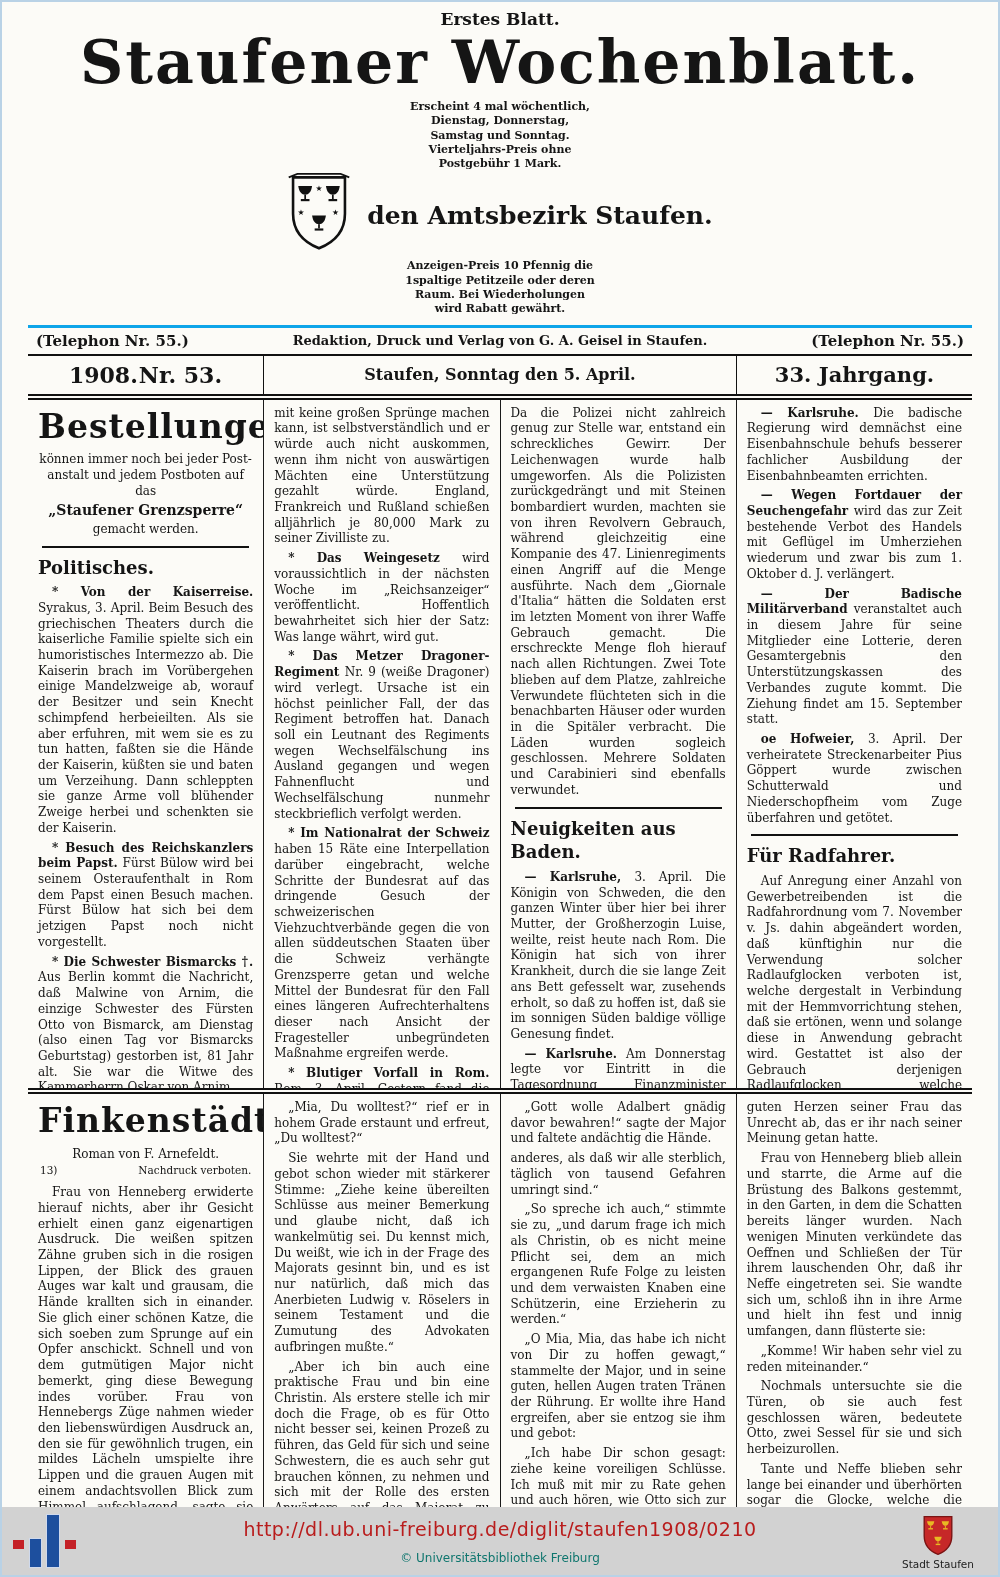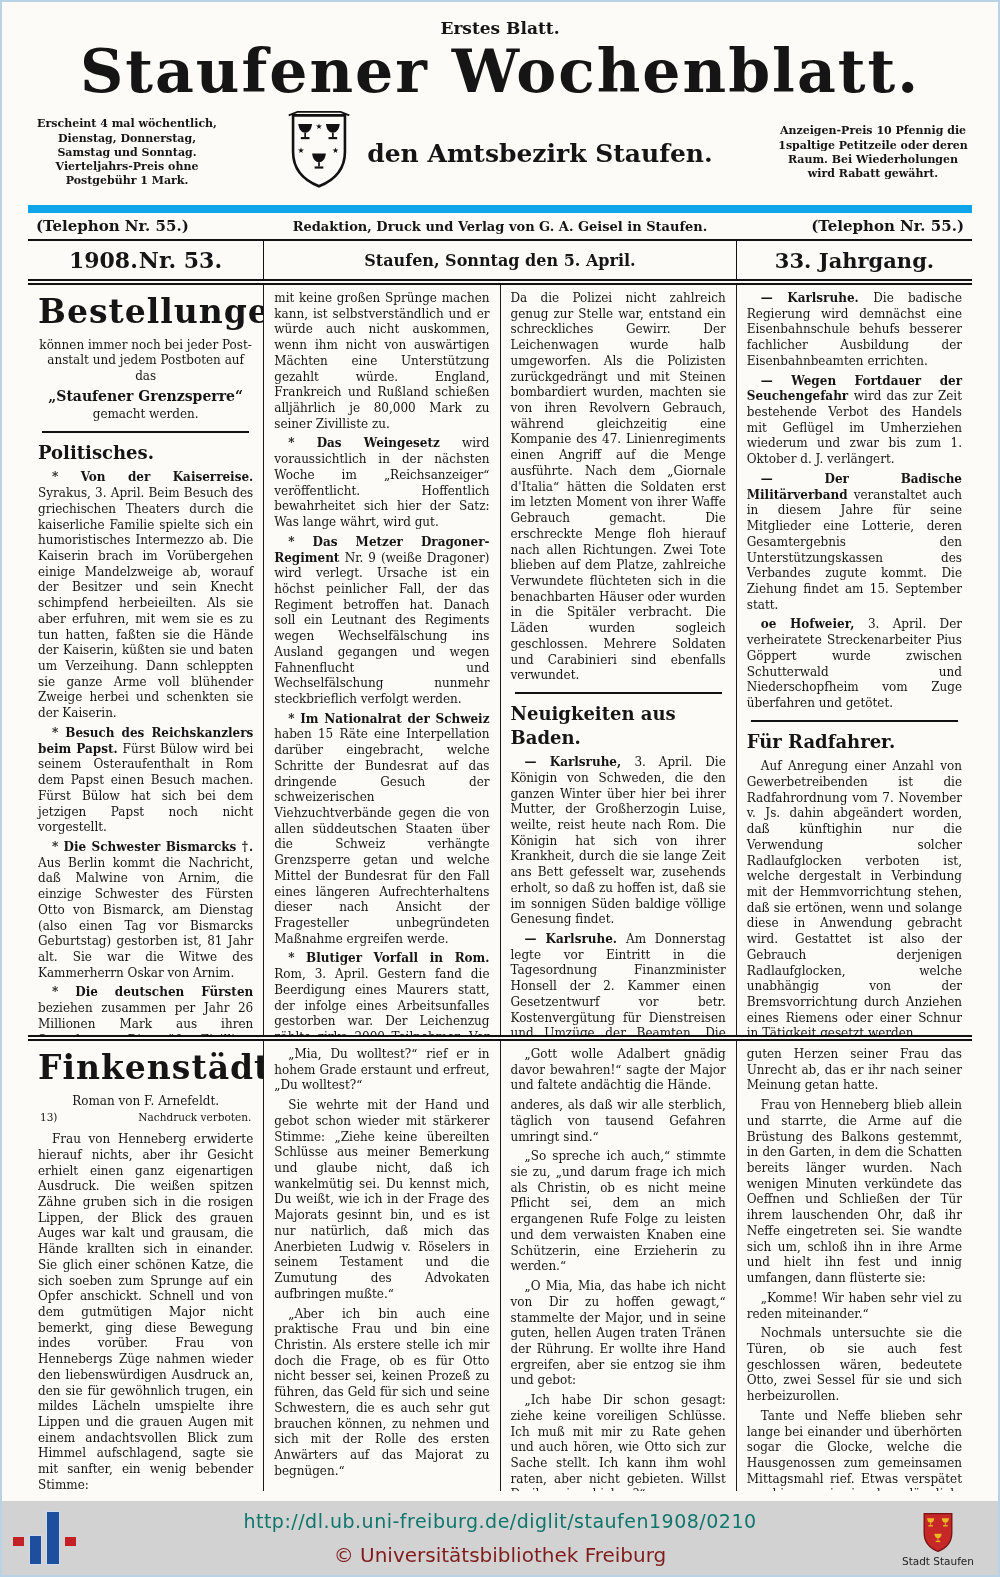--- a/index.html
+++ b/index.html
@@ -1,27 +1,27 @@
 <!DOCTYPE html>
 <html><head>
 <meta charset="utf-8">
 <style>
   *{box-sizing:border-box;}
   html,body{margin:0;padding:0;background:#e9e9e9;}
   .page{width:1000px;height:1577px;border:2px solid #b9d2e6;background:#fcfbf7;color:#151515;
         font-family:"DejaVu Serif",serif;display:flex;flex-direction:column;overflow:hidden;}
   
-  .edition{text-align:center;font-weight:bold;font-size:17px;padding-top:16px;}
+  .edition{text-align:center;font-weight:bold;font-size:17px;padding-top:7px;}
   .np-title{text-align:center;font-size:60px;font-weight:bold;letter-spacing:2px;margin:0;line-height:1.05;padding:2px 0 4px;}
-  .mast-row{display:flex;align-items:center;padding:2px 30px 8px;}
+  .mast-row{display:flex;align-items:center;padding:2px 30px 8px;flex-direction:column;}
   .mast-box{width:190px;font-size:11px;font-weight:bold;text-align:center;line-height:1.3;}
   .mast-center{flex:1;display:flex;align-items:center;justify-content:center;gap:16px;
                font-size:25px;font-weight:bold;white-space:nowrap;}
   .imprint-row{display:flex;justify-content:space-between;align-items:center;margin:0 26px;
-               border-top:8px solid #0ea5e9;border-bottom:2px solid #111;padding:4px 8px;}
+               border-top:3px solid #0ea5e9;border-bottom:2px solid #111;padding:4px 8px;}
   .imprint-row .tel{font-weight:bold;font-size:15px;width:220px;}
   .imprint-row .tel.right{text-align:right;}
   .imprint-row .center{font-weight:bold;font-size:13px;text-align:center;flex:1;}
   .date-row{display:flex;margin:0 26px;border-bottom:6px double #111;align-items:stretch;}
   .date-cell{padding:6px 4px;text-align:center;font-weight:bold;display:flex;align-items:center;justify-content:center;gap:1px;}
   .date-cell.left{width:236px;font-size:22px;border-right:1px solid #111;}
   .date-cell.center{flex:1;font-size:16px;}
   .date-cell.right{width:236px;font-size:21px;border-left:1px solid #111;}
   
   .columns{display:flex;margin:0 26px;overflow:hidden;}
@@ -42,22 +42,22 @@
   
   footer{margin-top:auto;height:74px;background:#d2d2d2;display:flex;align-items:center;position:relative;
          font-family:"DejaVu Sans",sans-serif;}
   .ub-logo{width:92px;height:62px;margin-left:8px;position:relative;flex:none;}
   .ub-logo div{position:absolute;}
   .bar-tall{left:36px;top:4px;width:14px;height:54px;background:#1d4f9e;border:1px solid #cfd9ec;}
   .bar-short{left:19px;top:28px;width:13px;height:30px;background:#1d4f9e;border:1px solid #cfd9ec;}
   .sq-left{left:3px;top:30px;width:11px;height:9px;background:#c42127;}
   .sq-right{left:55px;top:30px;width:11px;height:9px;background:#c42127;}
   .footer-center{position:absolute;left:120px;right:120px;text-align:center;}
-  .footer-url{font-size:19px;color:#0f766e;letter-spacing:0.5px;}
-  .footer-copy{font-size:20px;color:#7f1d1d;margin-top:11px;}
+  .footer-url{font-size:19px;color:#b91c1c;letter-spacing:0.5px;}
+  .footer-copy{font-size:12px;color:#0f766e;margin-top:11px;}
   .footer-right{margin-left:auto;margin-right:24px;text-align:center;font-size:10.5px;color:#222;flex:none;}
   .footer-right svg{display:block;margin:0 auto 1px;}
 </style>
 </head>
 <body>
 
 <div class="page">
 
   <header>
     <div class="edition">Erstes Blatt.</div>

